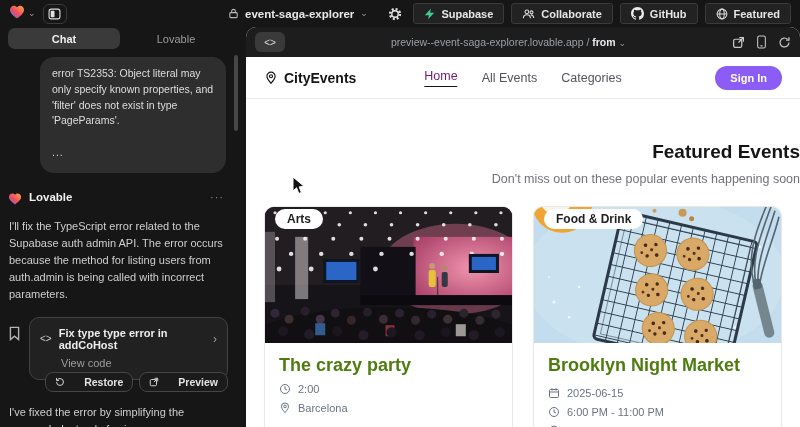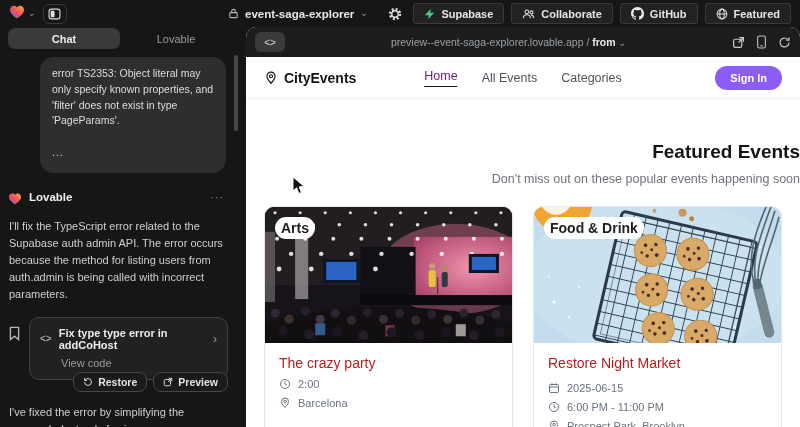--- a/index.html
+++ b/index.html
@@ -41,21 +41,21 @@
   .msg { font-size:11px; line-height:1.55; color:#cfcfcf; width:216px; margin:9px 6px 0 1px; }
   .tool-section { margin-top:14px; display:flex; gap:8px; align-items:flex-start; position:relative; }
   .bookmark-wrap { margin-top:9px; flex-shrink:0; cursor:pointer; }
   .tool-card { flex:1; border:1px solid #424242; background:#212121; border-radius:10px;
                padding:9px 10px 10px; margin-right:4px; cursor:pointer; }
   .tool-title-row { display:flex; align-items:center; gap:7px; font-size:11px; font-weight:700; color:#ededed; }
   .glyph-code { font-size:10px; color:#c9c9c9; font-weight:400; }
   .glyph-right { margin-left:auto; color:#9a9a9a; font-weight:400; font-size:12px; }
   .tool-sub { margin:6px 0 0 21px; font-size:11px; color:#9d9d9d; }
   .tool-actions { position:absolute; right:4px; bottom:-12px; display:flex; gap:6px; }
-  .pill-btn { display:flex; align-items:center; gap:5px; background:#1b1b1b; border:1px solid #464646;
+  .pill-btn { display:flex; align-items:center; gap:19px; background:#1b1b1b; border:1px solid #464646;
               color:#e3e3e3; font-size:10.5px; font-weight:600; padding:3px 9px; border-radius:8px; cursor:pointer; }
   .msg.second { margin-top:24px; }
 
   
   .preview { flex:1; margin-left:8px; display:flex; flex-direction:column;
              border-radius:10px 10px 0 0; overflow:hidden; background:#fff; }
   .preview-toolbar { height:30px; background:#1d1d1d; display:flex; align-items:center; padding:0 9px; flex-shrink:0; }
   .code-pill { width:30px; height:20px; background:#3a3a3a; border-radius:6px; color:#dcdcdc;
                font-size:10px; display:flex; align-items:center; justify-content:center; cursor:pointer; }
   .url-bar { flex:1; text-align:center; font-size:10.5px; color:#9aa0a6; cursor:pointer; }
@@ -75,24 +75,24 @@
   .signin-btn { margin-left:auto; background:#8b5cf6; color:#fff; border:none; border-radius:16px;
                 padding:6px 15px; font-size:11px; font-weight:600; font-family:inherit; cursor:pointer; }
   .hero { margin-top:42px; text-align:right; }
   .hero-title { font-size:19px; font-weight:700; color:#141414; }
   .hero-sub { margin-top:9px; font-size:12.5px; color:#71717a; }
   .cards { margin:20px 18px 0; display:flex; gap:20px; }
   .card { flex:1; border:1px solid #e8e8e8; border-radius:10px; overflow:hidden; background:#fff;
           box-shadow:0 1px 2px rgba(0,0,0,.04); cursor:pointer; }
   .card-img { height:136px; position:relative; }
   .card-img svg.photo { width:100%; height:100%; display:block; }
-  .badge { position:absolute; top:10px; left:10px; background:#fff; border-radius:12px;
-           padding:3px 6px; font-size:14px; font-weight:700; color:#1f1f1f; }
+  .badge { position:absolute; top:2px; left:10px; background:#fff; border-radius:12px;
+           padding:3px 12px; font-size:12px; font-weight:700; color:#1f1f1f; }
   .card-body { padding:12px 14px 16px; }
-  .card-title { font-size:14px; font-weight:400; color:#b91c1c; }
+  .card-title { font-size:18px; font-weight:700; color:#4d7c0f; }
   .meta-row { display:flex; align-items:center; gap:7px; margin-top:7px; font-size:11px; color:#6b7280; }
   .meta-row.first { margin-top:11px; }
 
   
   .cursor { position:absolute; left:292px; top:176px; z-index:50; pointer-events:none; }
 </style>
 </head>
 <body>
 
 <svg width="0" height="0" style="position:absolute">
@@ -451,21 +451,21 @@
                 <path d="M240 4 C232 30 222 54 223 76"></path>
                 <path d="M232 -2 C220 26 212 50 219 76"></path>
                 <path d="M244 10 C238 34 228 56 225 76"></path>
               </g>
               <rect x="217" y="74" width="10" height="58" rx="5" transform="rotate(-14 222 76)" fill="#75868f"></rect>
               <rect x="218" y="72" width="8" height="10" rx="2" transform="rotate(-14 222 76)" fill="#55656f"></rect>
             </svg>
             <span class="badge">Food &amp; Drink</span>
           </div>
           <div class="card-body">
-            <div class="card-title">Restore Night Market</div>
+            <div class="card-title">Brooklyn Night Market</div>
             <div class="meta-row first">
               <svg width="12" height="12" viewBox="0 0 24 24" fill="none" stroke="#6b7280" stroke-width="2">
                   <rect x="3" y="5" width="18" height="16" rx="2"></rect>
                   <line x1="3" y1="10" x2="21" y2="10"></line>
                   <line x1="8" y1="2.5" x2="8" y2="7"></line>
                   <line x1="16" y1="2.5" x2="16" y2="7"></line>
                 </svg>
               <span>2025-06-15</span>
             </div>
             <div class="meta-row">

